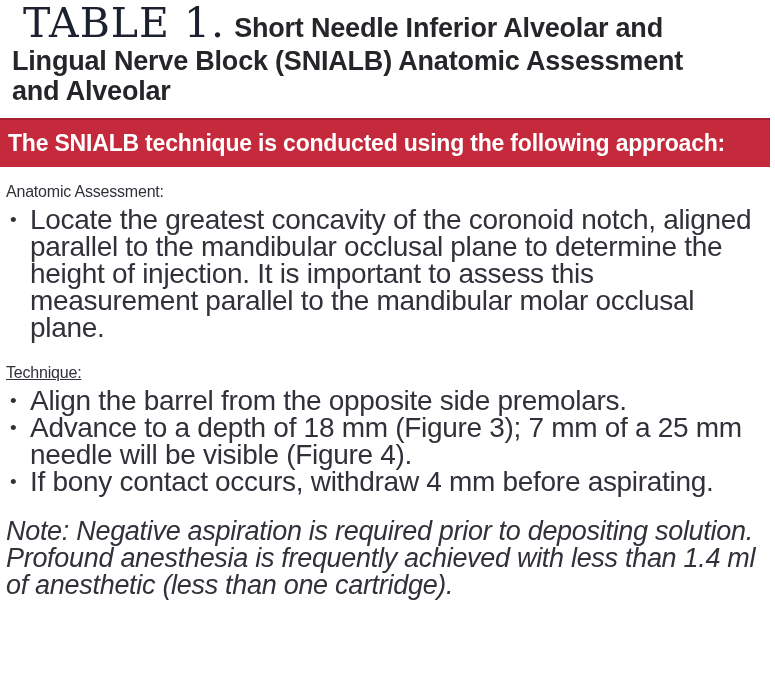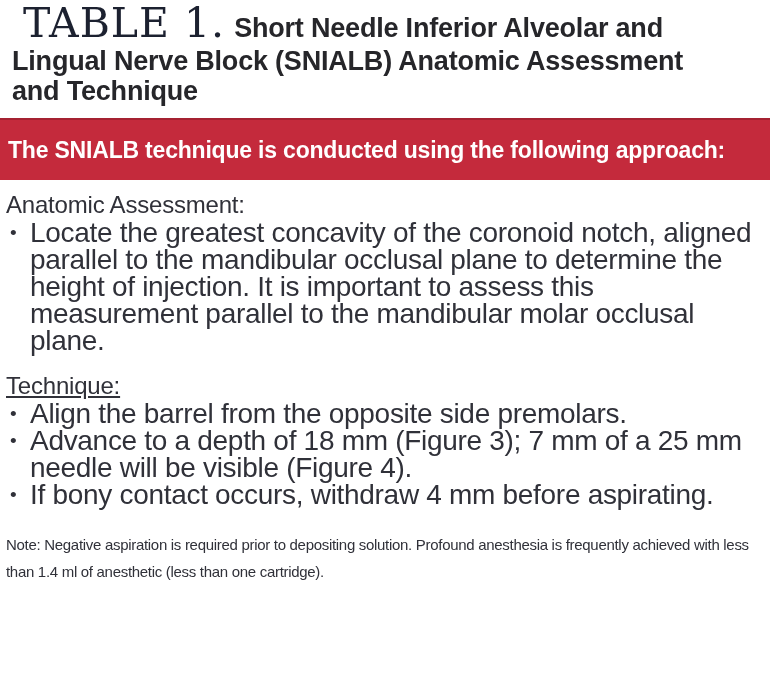--- a/index.html
+++ b/index.html
@@ -36,35 +36,35 @@
     font-weight: 400;
     font-size: 41px;
     letter-spacing: 1px;
     color: var(--label-text);
     padding-left: 11px;
   }
   .title-rest { margin-left: 9px; }
   
   .banner {
     margin: 12px 5px 0 0;
-    height: 62px;
+    height: 49px;
     background: var(--banner-bg);
     border-top: 2px solid var(--banner-border);
     color: var(--banner-text);
     font-weight: 700;
     font-size: 23px;
     letter-spacing: -0.2px;
     display: flex;
     align-items: center;
     padding-left: 8px;
   }
   
   .section-heading {
     margin: 11px 8px 1px 6px;
-    font-size: 24px;
+    font-size: 16px;
     line-height: 27px;
     font-weight: 400;
     letter-spacing: -0.2px;
   }
   .section-heading.technique { margin-top: 18px; text-decoration: underline; }
   ul.bullets {
     list-style: none;
     margin: 1px 8px 0 6px;
   }
   ul.bullets li {
@@ -77,36 +77,37 @@
   ul.bullets li::before {
     content: "\2022";
     position: absolute;
     left: 4px;
     top: 0;
     font-size: 19px;
   }
   
   .note {
     margin: 23px 8px 0 6px;
-    font-size: 15px;
+    font-style: italic;
+    font-size: 27px;
     line-height: 27px;
     letter-spacing: -0.3px;
   }
 </style>
 </head>
 <body>
 
 <div id="page">
 
   <div class="title-block">
     <div class="title-line1">
       <span class="table-label">TABLE 1.</span><span class="title-rest">Short Needle Inferior Alveolar and</span>
     </div>
     <div class="title-line">Lingual Nerve Block (SNIALB) Anatomic Assessment</div>
-    <div class="title-line">and Technique</div>
+    <div class="title-line">and Alveolar</div>
   </div>
 
   <div class="banner">
     <span>The SNIALB technique is conducted using the following approach:</span>
   </div>
 
   <div class="section">
     <div class="section-heading">Anatomic Assessment:</div>
     <ul class="bullets">
       <li>Locate the greatest concavity of the coronoid notch, aligned parallel to the mandibular occlusal plane to determine the height of injection. It is important to assess this measurement parallel to the mandibular molar occlusal plane.</li>

